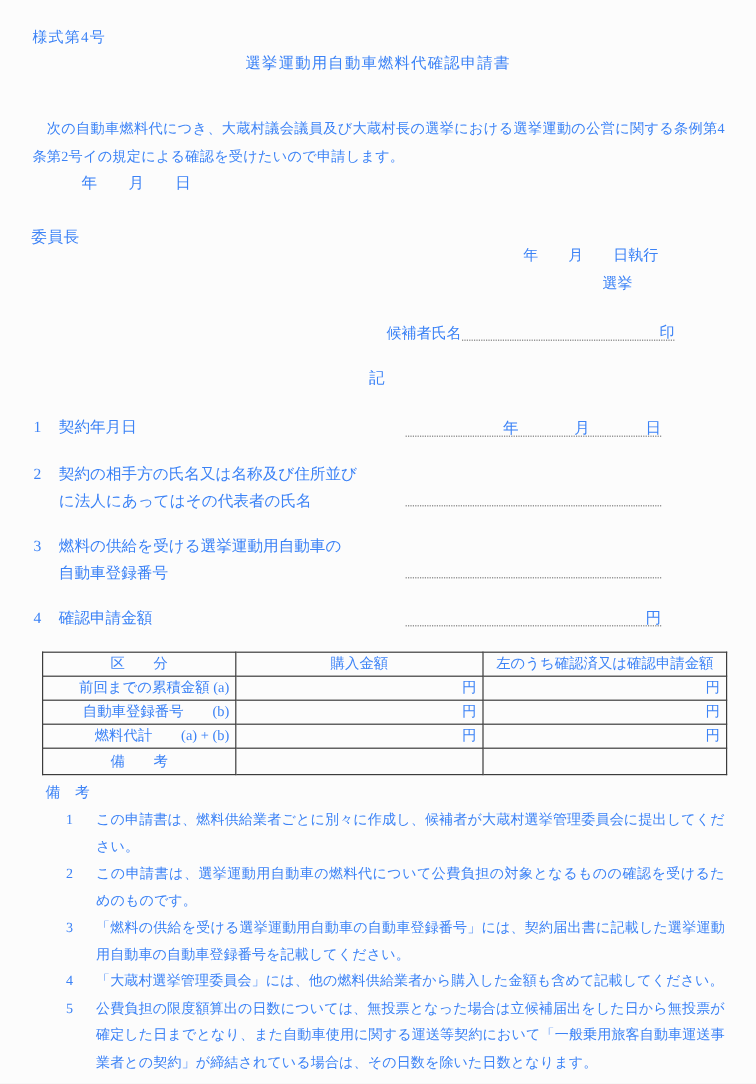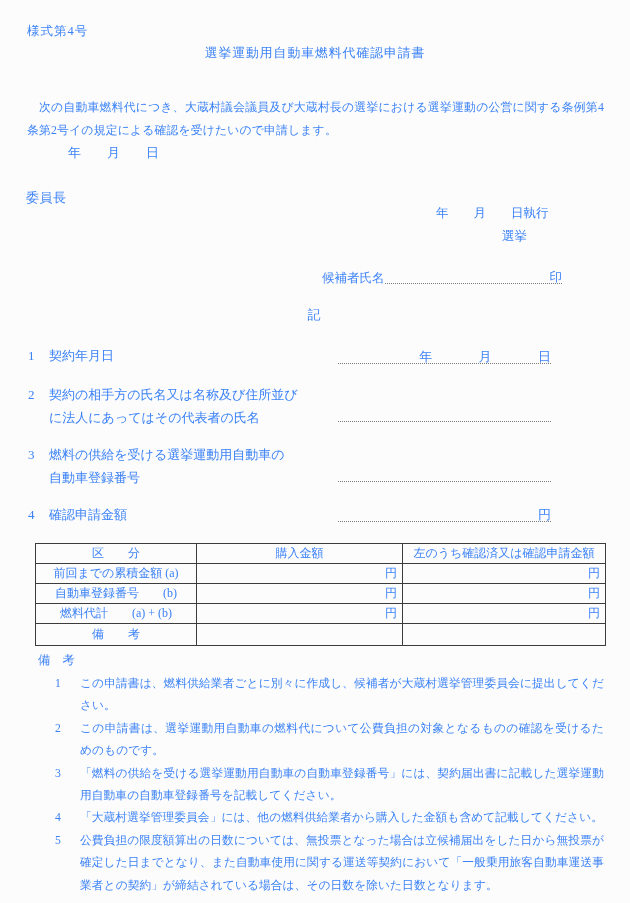--- a/index.html
+++ b/index.html
@@ -39,21 +39,21 @@
   .f2{top:405px;}
   .f3{top:465px;}
   .f4{top:505px;display:flex;align-items:flex-end;justify-content:flex-end;line-height:1;}
   .amount-table{left:35px;top:543px;width:537px;border-collapse:collapse;font-size:12px;table-layout:fixed;}
   .amount-table th,.amount-table td{border:1px solid #3c3c3c;height:19px;padding:0 5px;font-weight:normal;line-height:1.1;overflow:hidden;white-space:nowrap;font-family:Liberation Serif, serif;}
   .amount-table .c1{width:150px;}
   .amount-table .c2{width:195px;}
   .amount-table .c3{width:192px;}
   .amount-table th{text-align:center;}
   .amount-table td.val{text-align:right;}
-  .amount-table td.rowlabel{text-align:center;}
+  .amount-table td.rowlabel{text-align:right;}
   .amount-table tr.biko-row td{height:21px;}
   .amount-table td.center{text-align:center;}
   .notes-heading{left:38px;top:652px;font-size:12.3px;}
   .notes{left:55px;top:673px;width:549px;}
   .note{display:flex;line-height:22.4px;font-size:11.7px;}
   .note-no{width:25px;flex:none;}
   .note-text{flex:1;text-align:justify;letter-spacing:0.1px;}
 </style>
 </head>
 <body>

